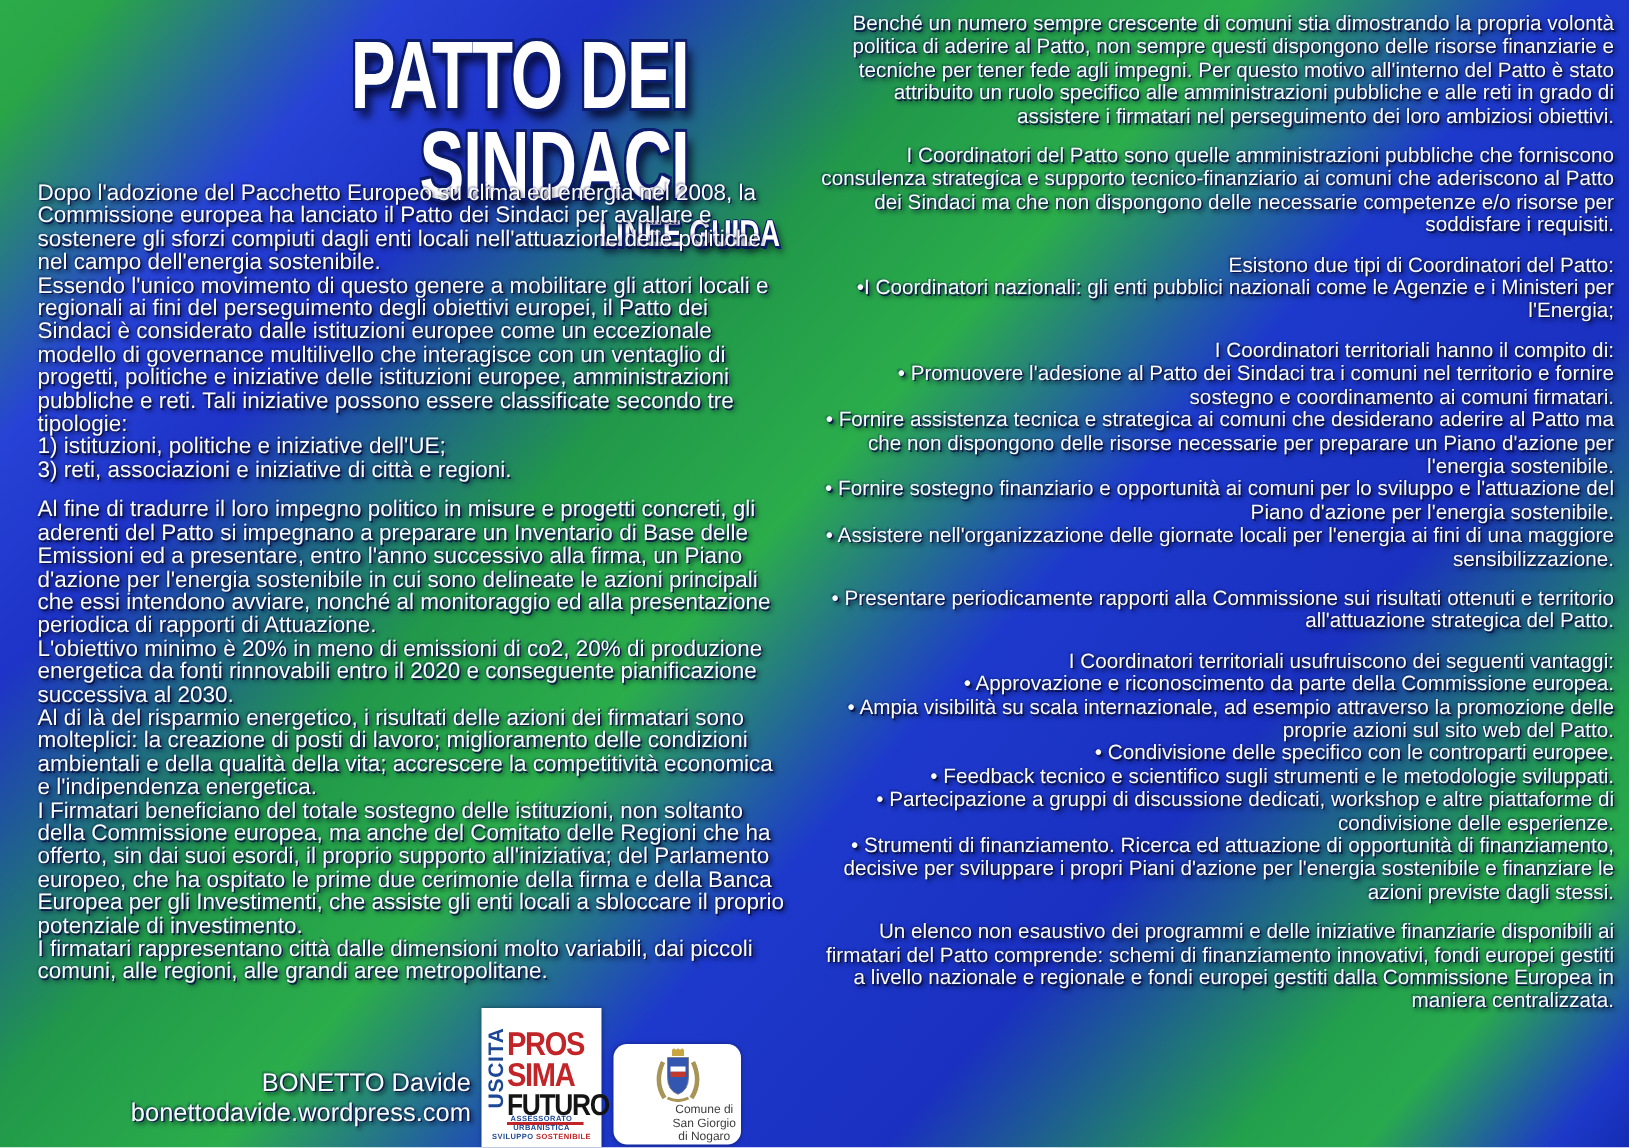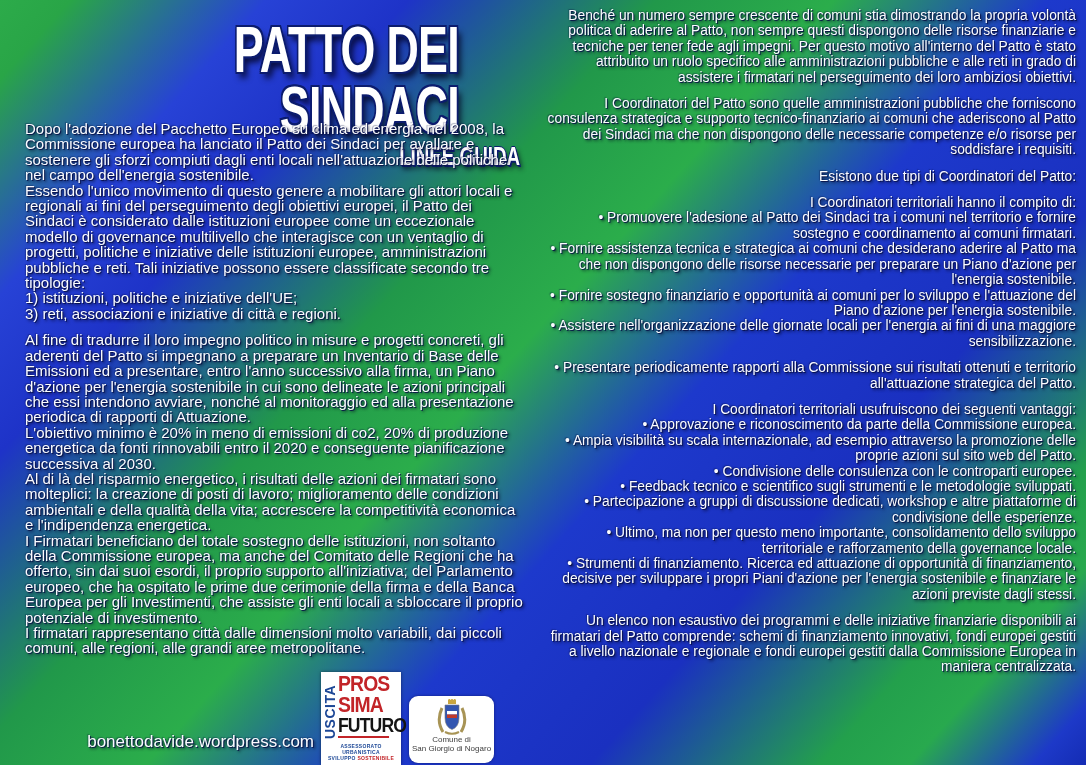--- a/index.html
+++ b/index.html
@@ -34,30 +34,30 @@
   .col-left  { left:25px;  top:121px; width:498px; text-align:left; }
   .col-right { left:546px; top:8px;  width:530px; text-align:right; }
   .col p.para { margin:0; }
   .col-left  p.para { font-size:15px; line-height:15.4px; }
   .col-right p.para { font-size:13.8px; line-height:15.4px; }
   .col p.para:empty { height:11px; }
   .b { font-weight:normal; }
   .credit { position:absolute; left:0; bottom:13px; width:314px; text-align:right; font-size:17px; line-height:20px; }
   .logo-pf { position:absolute; left:321px; top:672px; width:80px; height:93px; background:#ffffff; box-shadow:0 0 3px rgba(0,0,20,.5); }
   .pf-uscita { position:absolute; left:1px; top:1px; height:66px; writing-mode:vertical-rl; transform:rotate(180deg); color:#1c4796; font-weight:bold; font-size:14px; letter-spacing:.5px; font-family:"Liberation Sans",sans-serif; }
-  .pf-main { position:absolute; left:17px; top:1px; text-align:left; }
+  .pf-main { position:absolute; left:17px; top:13px; text-align:left; }
   .pf-l1, .pf-l2 { color:#c22428; font-size:22px; font-weight:bold; line-height:21px; display:block; transform:scaleX(.88); transform-origin:left; letter-spacing:-1px; }
   .pf-l3 { color:#141414; font-size:20px; font-weight:bold; line-height:21px; display:block; transform:scaleX(.88); transform-origin:left; letter-spacing:-1px; border-bottom:2px solid #c22428; width:58px; }
   .pf-sub { position:absolute; left:2px; right:2px; top:71px; text-align:center; }
   .pf-sub1 { font-size:5px; color:#1c4796; font-weight:bold; letter-spacing:.3px; }
   .pf-sub2 { font-size:5px; font-weight:bold; letter-spacing:.3px; }
   .pf-sub2 .w1 { color:#1c4796; } .pf-sub2 .w2 { color:#c22428; }
   .logo-com { position:absolute; left:409px; top:696px; width:85px; height:67px; background:#ffffff; border-radius:9px; box-shadow:0 0 3px rgba(0,0,20,.45); text-align:center; }
   .com-emblem { margin-top:3px; height:36px; }
-  .com-text { font-size:8px; line-height:9px; color:#3d3d3d; }
+  .com-text { font-size:8px; line-height:9px; color:#3d3d3d;padding-left:36px; }
 </style>
 </head>
 <body>
 
 <div class="page">
 
   <div class="title-wrap">
     <h1 class="main-title">PATTO DEI SINDACI</h1><br>
     <div class="subtitle">LINEE GUIDA</div>
   </div>
@@ -74,42 +74,43 @@
       <p class="para"><span>I Firmatari beneficiano del totale sostegno delle istituzioni, non soltanto della </span><span class="b">Commissione europea</span><span>, ma anche del </span><span class="b">Comitato delle Regioni</span><span> che ha offerto, sin dai suoi esordi, il proprio supporto all'iniziativa; del </span><span class="b">Parlamento europeo</span><span>, che ha ospitato le prime due cerimonie della firma e della </span><span class="b">Banca Europea per gli Investimenti</span><span>, che assiste gli enti locali a sbloccare il proprio potenziale di investimento.</span></p>
       <p class="para"><span>I firmatari rappresentano città dalle dimensioni molto variabili, dai piccoli comuni, alle regioni, alle grandi aree metropolitane.</span></p>
     </div>
 
   <div class="col col-right txt">
       <p class="para"><span>Benché un numero sempre crescente di comuni stia dimostrando la propria volontà politica di aderire al Patto, non sempre questi dispongono delle risorse finanziarie e tecniche per tener fede agli impegni. Per questo motivo all'interno del Patto è stato attribuito un ruolo specifico alle amministrazioni pubbliche e alle reti in grado di assistere i firmatari nel perseguimento dei loro ambiziosi obiettivi.</span></p>
       <p class="para"></p>
       <p class="para"><span class="b">I Coordinatori del Patto sono quelle amministrazioni pubbliche che forniscono consulenza strategica e supporto tecnico-finanziario ai comuni che aderiscono al Patto dei Sindaci ma che non dispongono delle necessarie competenze e/o risorse per soddisfare i requisiti.</span></p>
       <p class="para"></p>
       <p class="para"><span>Esistono due tipi di Coordinatori del Patto:</span></p>
+      <p class="para"><span class="b">•I Coordinatori nazionali:</span><span> gli enti pubblici nazionali come le Agenzie e i Ministeri per l'Energia;</span></p>
       <p class="para"></p>
       <p class="para"><span>I Coordinatori territoriali hanno il compito di:</span></p>
       <p class="para"><span>• Promuovere l'adesione al Patto dei Sindaci tra i comuni nel territorio e fornire sostegno e coordinamento ai comuni firmatari.</span></p>
       <p class="para"><span>• Fornire assistenza tecnica e strategica ai comuni che desiderano aderire al Patto ma che non dispongono delle risorse necessarie per preparare un Piano d'azione per l'energia sostenibile.</span></p>
       <p class="para"><span>• Fornire sostegno finanziario e opportunità ai comuni per lo sviluppo e l'attuazione del Piano d'azione per l'energia sostenibile.</span></p>
       <p class="para"><span>• Assistere nell'organizzazione delle giornate locali per l'energia ai fini di una maggiore sensibilizzazione.</span></p>
       <p class="para"></p>
       <p class="para"><span>• Presentare periodicamente rapporti alla Commissione sui risultati ottenuti e territorio all'attuazione strategica del Patto.</span></p>
       <p class="para"></p>
       <p class="para"><span>I Coordinatori territoriali usufruiscono dei seguenti vantaggi:</span></p>
       <p class="para"><span>• Approvazione e riconoscimento da parte della Commissione europea.</span></p>
       <p class="para"><span>• Ampia visibilità su scala internazionale, ad esempio attraverso la promozione delle proprie azioni sul sito web del Patto.</span></p>
-      <p class="para"><span>• Condivisione delle consulenza con le controparti europee.</span></p>
+      <p class="para"><span>• Condivisione delle specifico con le controparti europee.</span></p>
       <p class="para"><span>• Feedback tecnico e scientifico sugli strumenti e le metodologie sviluppati.</span></p>
       <p class="para"><span>• Partecipazione a gruppi di discussione dedicati, workshop e altre piattaforme di condivisione delle esperienze.</span></p>
-      <p class="para"><span>• Ultimo, ma non per questo meno importante, consolidamento dello sviluppo territoriale e rafforzamento della governance locale.</span></p>
       <p class="para"><span>• Strumenti di finanziamento. Ricerca ed attuazione di opportunità di finanziamento, decisive per sviluppare i propri Piani d'azione per l'energia sostenibile e finanziare le azioni previste dagli stessi.</span></p>
       <p class="para"></p>
       <p class="para"><span>Un elenco non esaustivo dei programmi e delle iniziative finanziarie disponibili ai firmatari del Patto comprende: schemi di finanziamento innovativi, fondi europei gestiti a livello nazionale e regionale e fondi europei gestiti dalla Commissione Europea in maniera centralizzata.</span></p>
     </div>
 
   <div class="credit txt">
+    <div>BONETTO Davide</div>
     <div>bonettodavide.wordpress.com</div>
   </div>
 
   <div class="logo-pf">
     <div class="pf-uscita">USCITA</div>
     <div class="pf-main">
       <span class="pf-l1">PROS</span>
       <span class="pf-l2">SIMA</span>
       <span class="pf-l3">FUTURO</span>
     </div>

